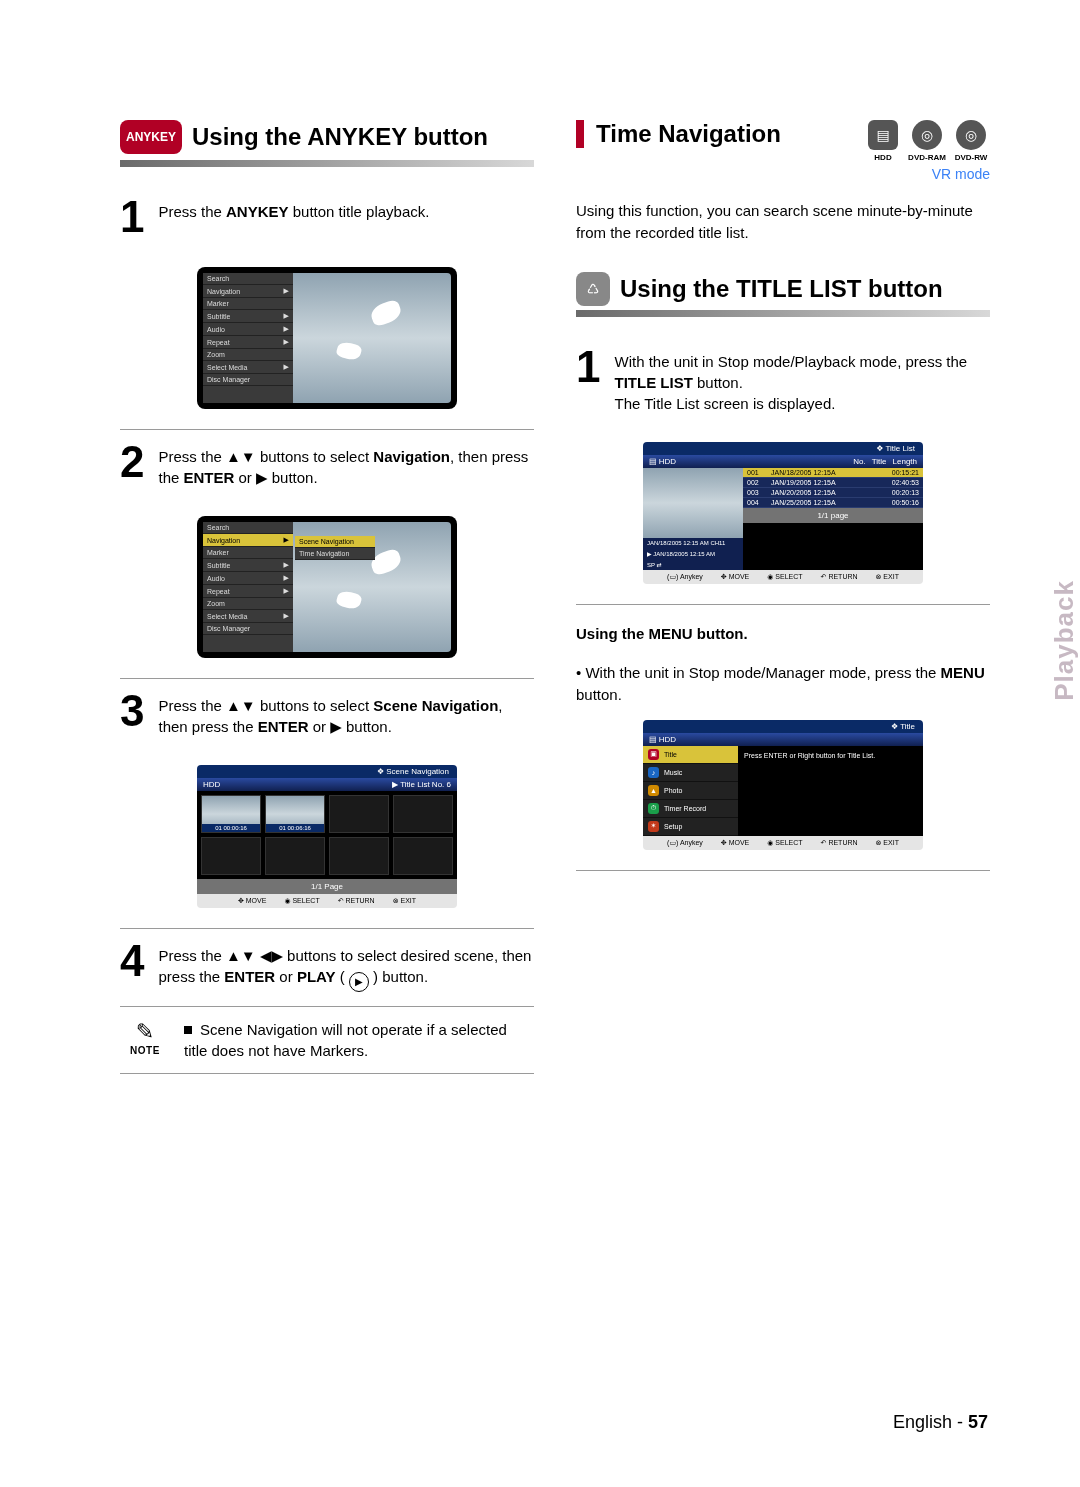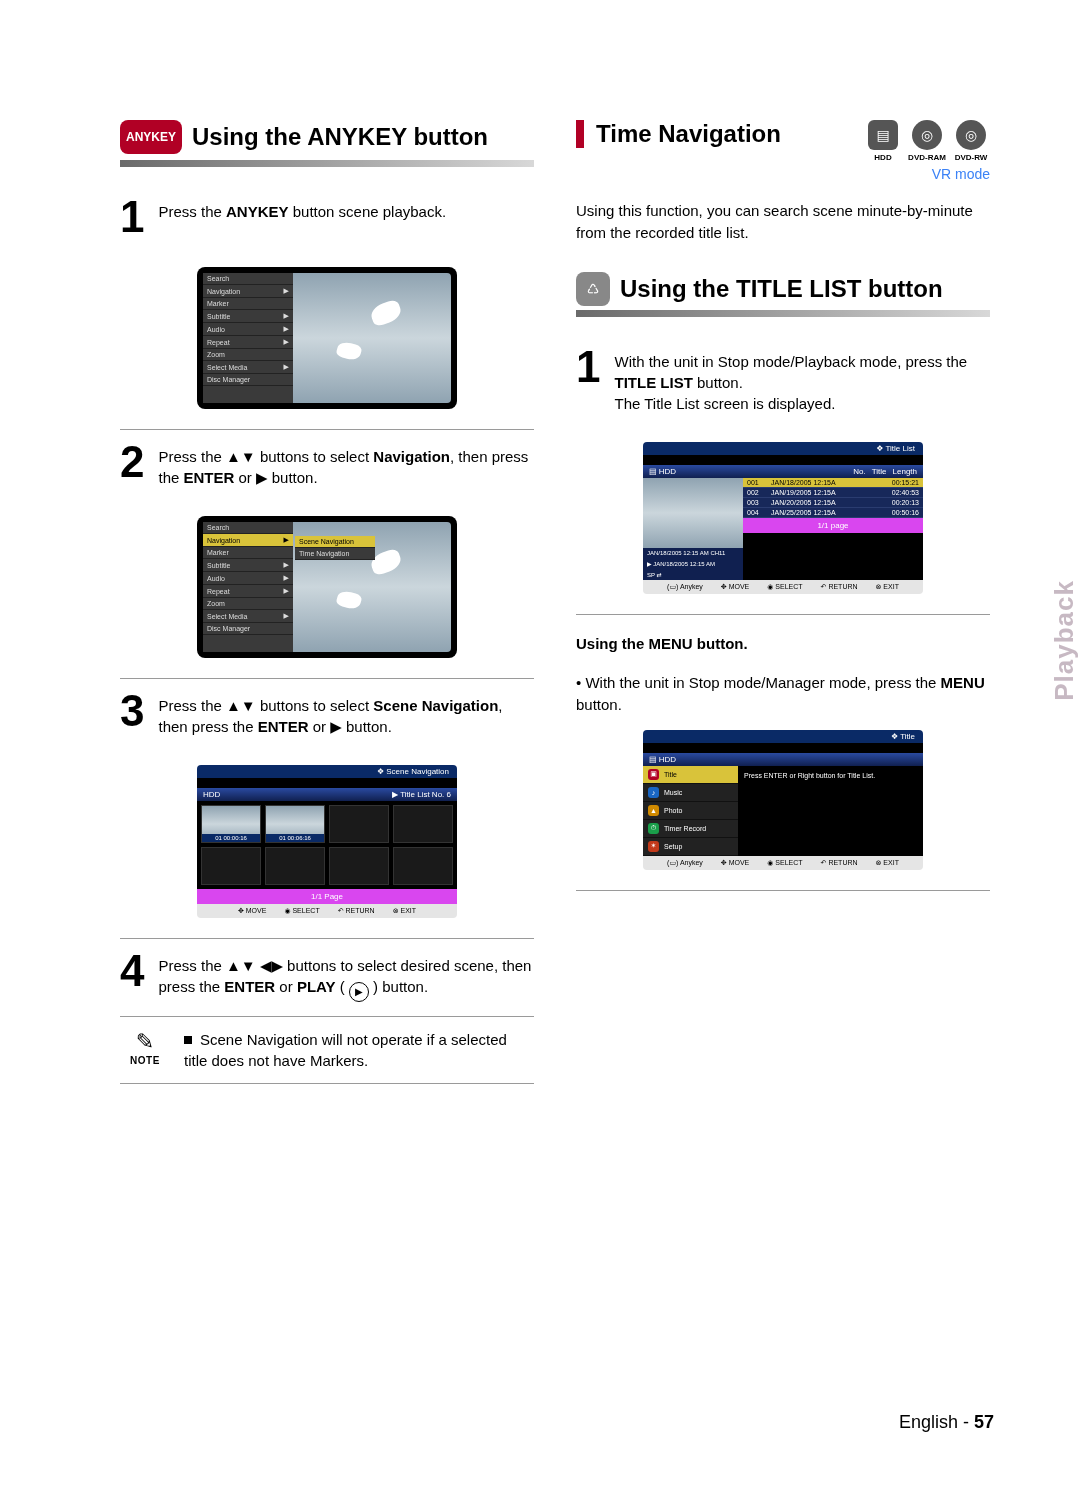--- a/index.html
+++ b/index.html
@@ -132,21 +132,20 @@
     border-radius: 4px 4px 0 0;
   }
   .osd-top-bar .diamond::before { content: "❖ "; }
   .osd-hdd-bar {
     background: linear-gradient(180deg,#2a4aa0,#102050);
     color:#fff;
     font-size:8px;
     padding:2px 6px;
     display:flex;
     gap:6px;
-    margin-top:10px;
   }
   .osd-hdd-bar .spacer{flex:1;}
   .thumb-grid {
     display: grid;
     grid-template-columns: repeat(4, 1fr);
     grid-template-rows: repeat(2, 1fr);
     gap: 4px;
     padding: 4px;
     height: 80px;
   }
@@ -163,21 +162,21 @@
     background:#e5e5e5;
     color:#000;
     display:flex;
     gap:18px;
     justify-content:center;
     font-size:7px;
     padding:3px 0;
     border-radius:0 0 4px 4px;
   }
   .osd-footer span::before{ margin-right:2px; }
-  .pager { text-align:center; padding:3px; font-size:8px; color:#fff; background:#d946ef;}
+  .pager { text-align:center; padding:3px; font-size:8px; color:#fff; background:#737373;}
   .table-rows { font-size:7px; }
   .table-rows .row{ display:flex; gap:4px; padding:1px 4px; border-bottom:1px solid #2a3c70; background:#17285a; color:#fff;}
   .table-rows .row.sel{ background:#d9c33a; color:#000;}
   .table-rows .row span:nth-child(1){ width:20px;}
   .table-rows .row span:nth-child(2){ flex:1;}
   .table-rows .row span:nth-child(3){ width:40px; text-align:right;}
   .tlist-body{ display:flex; }
   .tlist-preview{ width:100px; }
   .tlist-preview .pv{ height:70px; background:linear-gradient(180deg,#8fa3b1,#cbd6dc,#8fa3b1);}
   .tlist-preview .meta{ background:#102050;color:#fff;font-size:6px;padding:2px 4px;}
@@ -239,21 +238,21 @@
     writing-mode: vertical-rl;
     font-size:26px;
     font-weight:bold;
     color:#c7b9c3;
     letter-spacing:1px;
     transform: rotate(180deg);
   }
   .footer{
     position:absolute;
     bottom:54px;
-    right:86px;
+    right:92px;
     font-size:18px;
   }
   .footer .pg{ font-weight:bold; }
   .play-circle{
     display:inline-flex;
     width:18px;height:18px;border:1px solid #000;border-radius:50%;
     align-items:center;justify-content:center;font-size:10px;vertical-align:-3px;
   }
   .menu-osd-left{
     width:95px;background:#222;
@@ -278,21 +277,21 @@
     <div class="col">
       <div class="anykey-row">
         <span class="anykey-badge">ANYKEY</span>
         <span class="subhead">Using the ANYKEY button</span>
       </div>
       <div class="gradient-bar"></div>
 
       <div class="step">
         <div class="step-num">1</div>
         <div class="step-text">
-          <span>Press the </span><b>ANYKEY</b><span> button scene playback.</span>
+          <span>Press the </span><b>ANYKEY</b><span> button title playback.</span>
         </div>
       </div>
 
       <div class="screen-img">
         <div class="osd">
           <div class="osd-menu">
             <div class="osd-list" id="osd-list-1">
                 <div class="osd-item">
                   <span>Search</span>
                   <span class="osd-arrow"></span>

